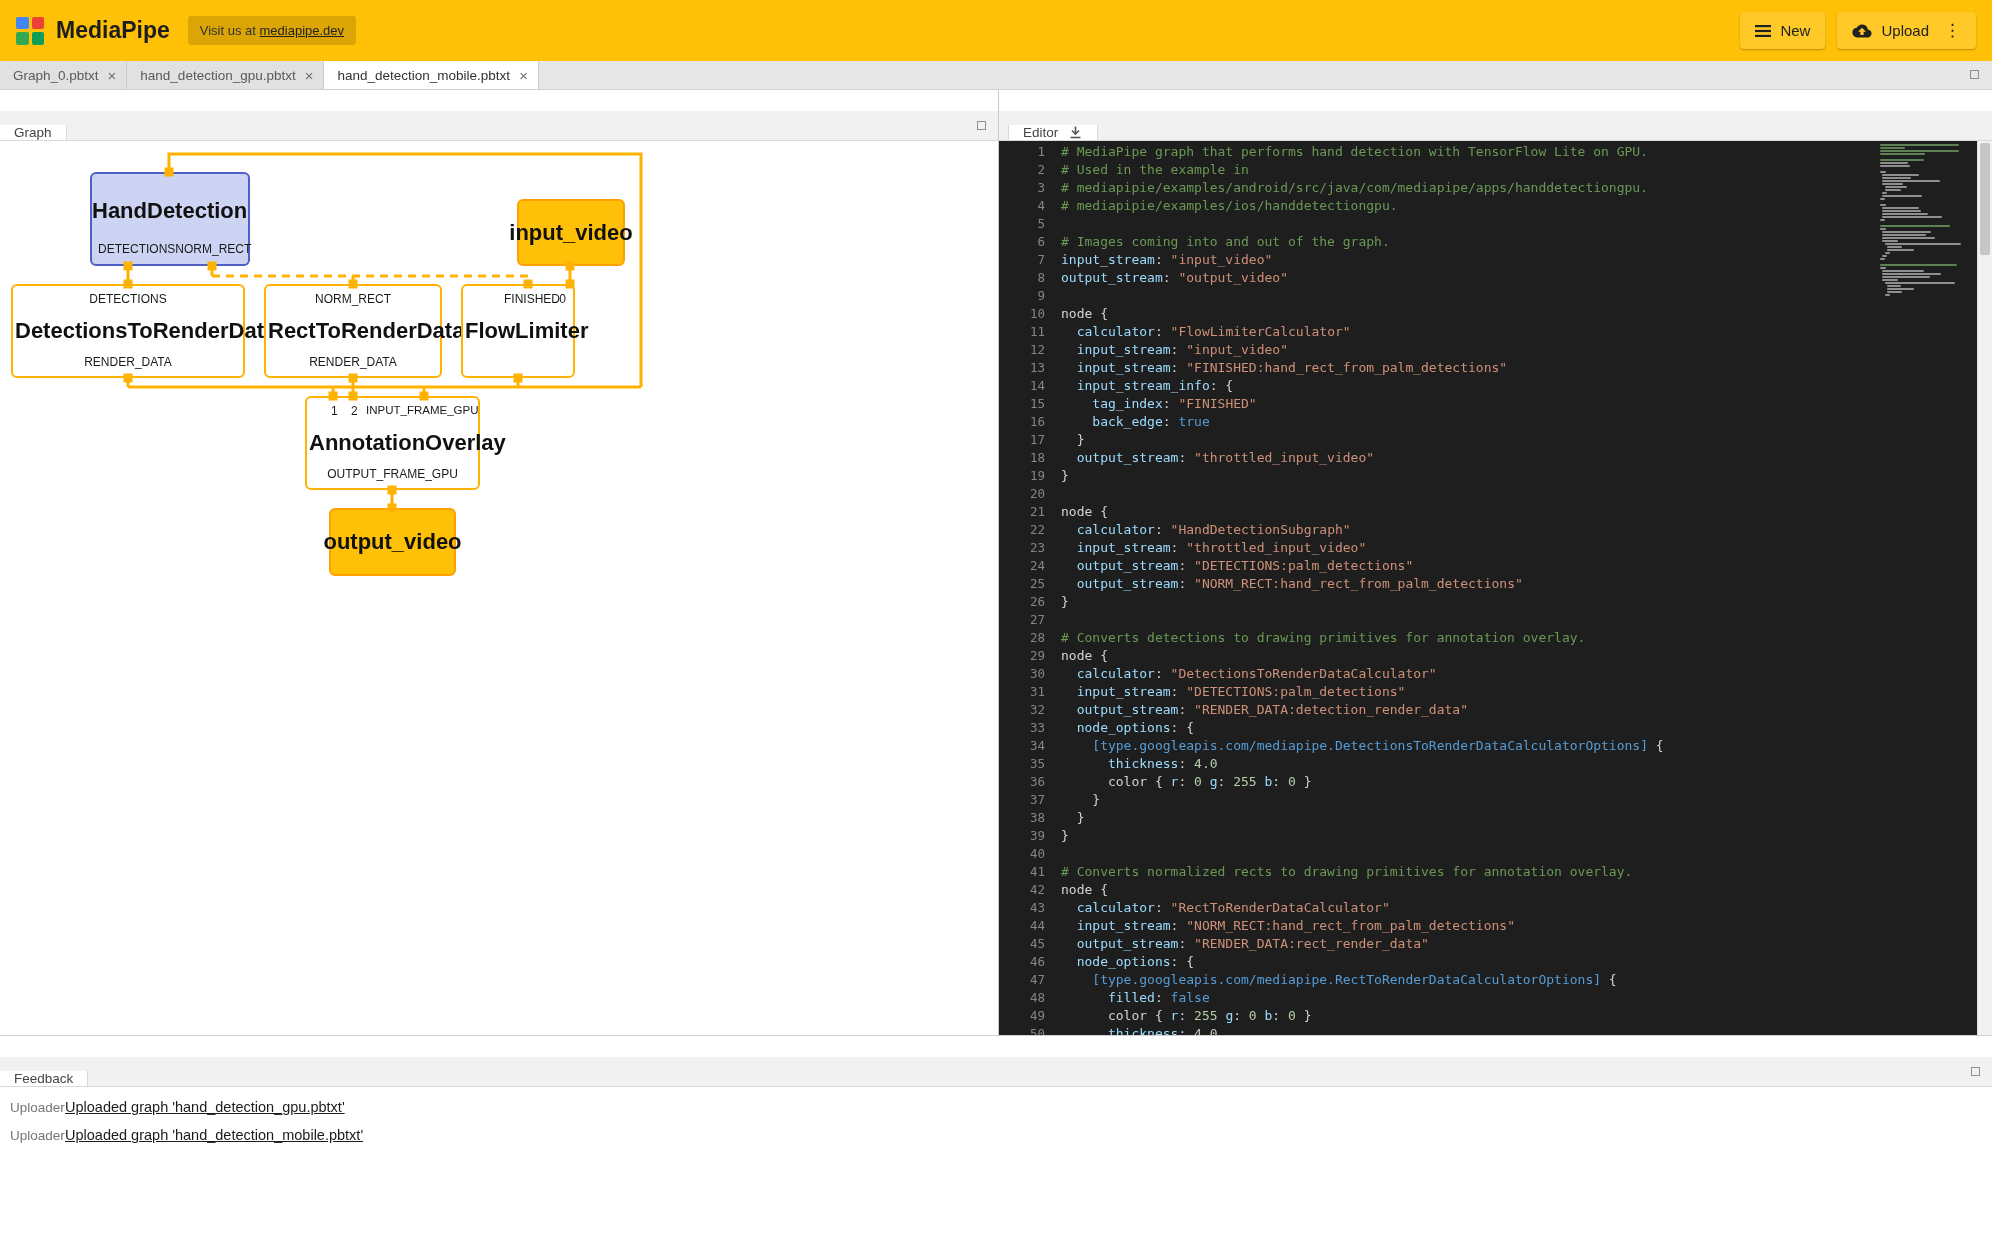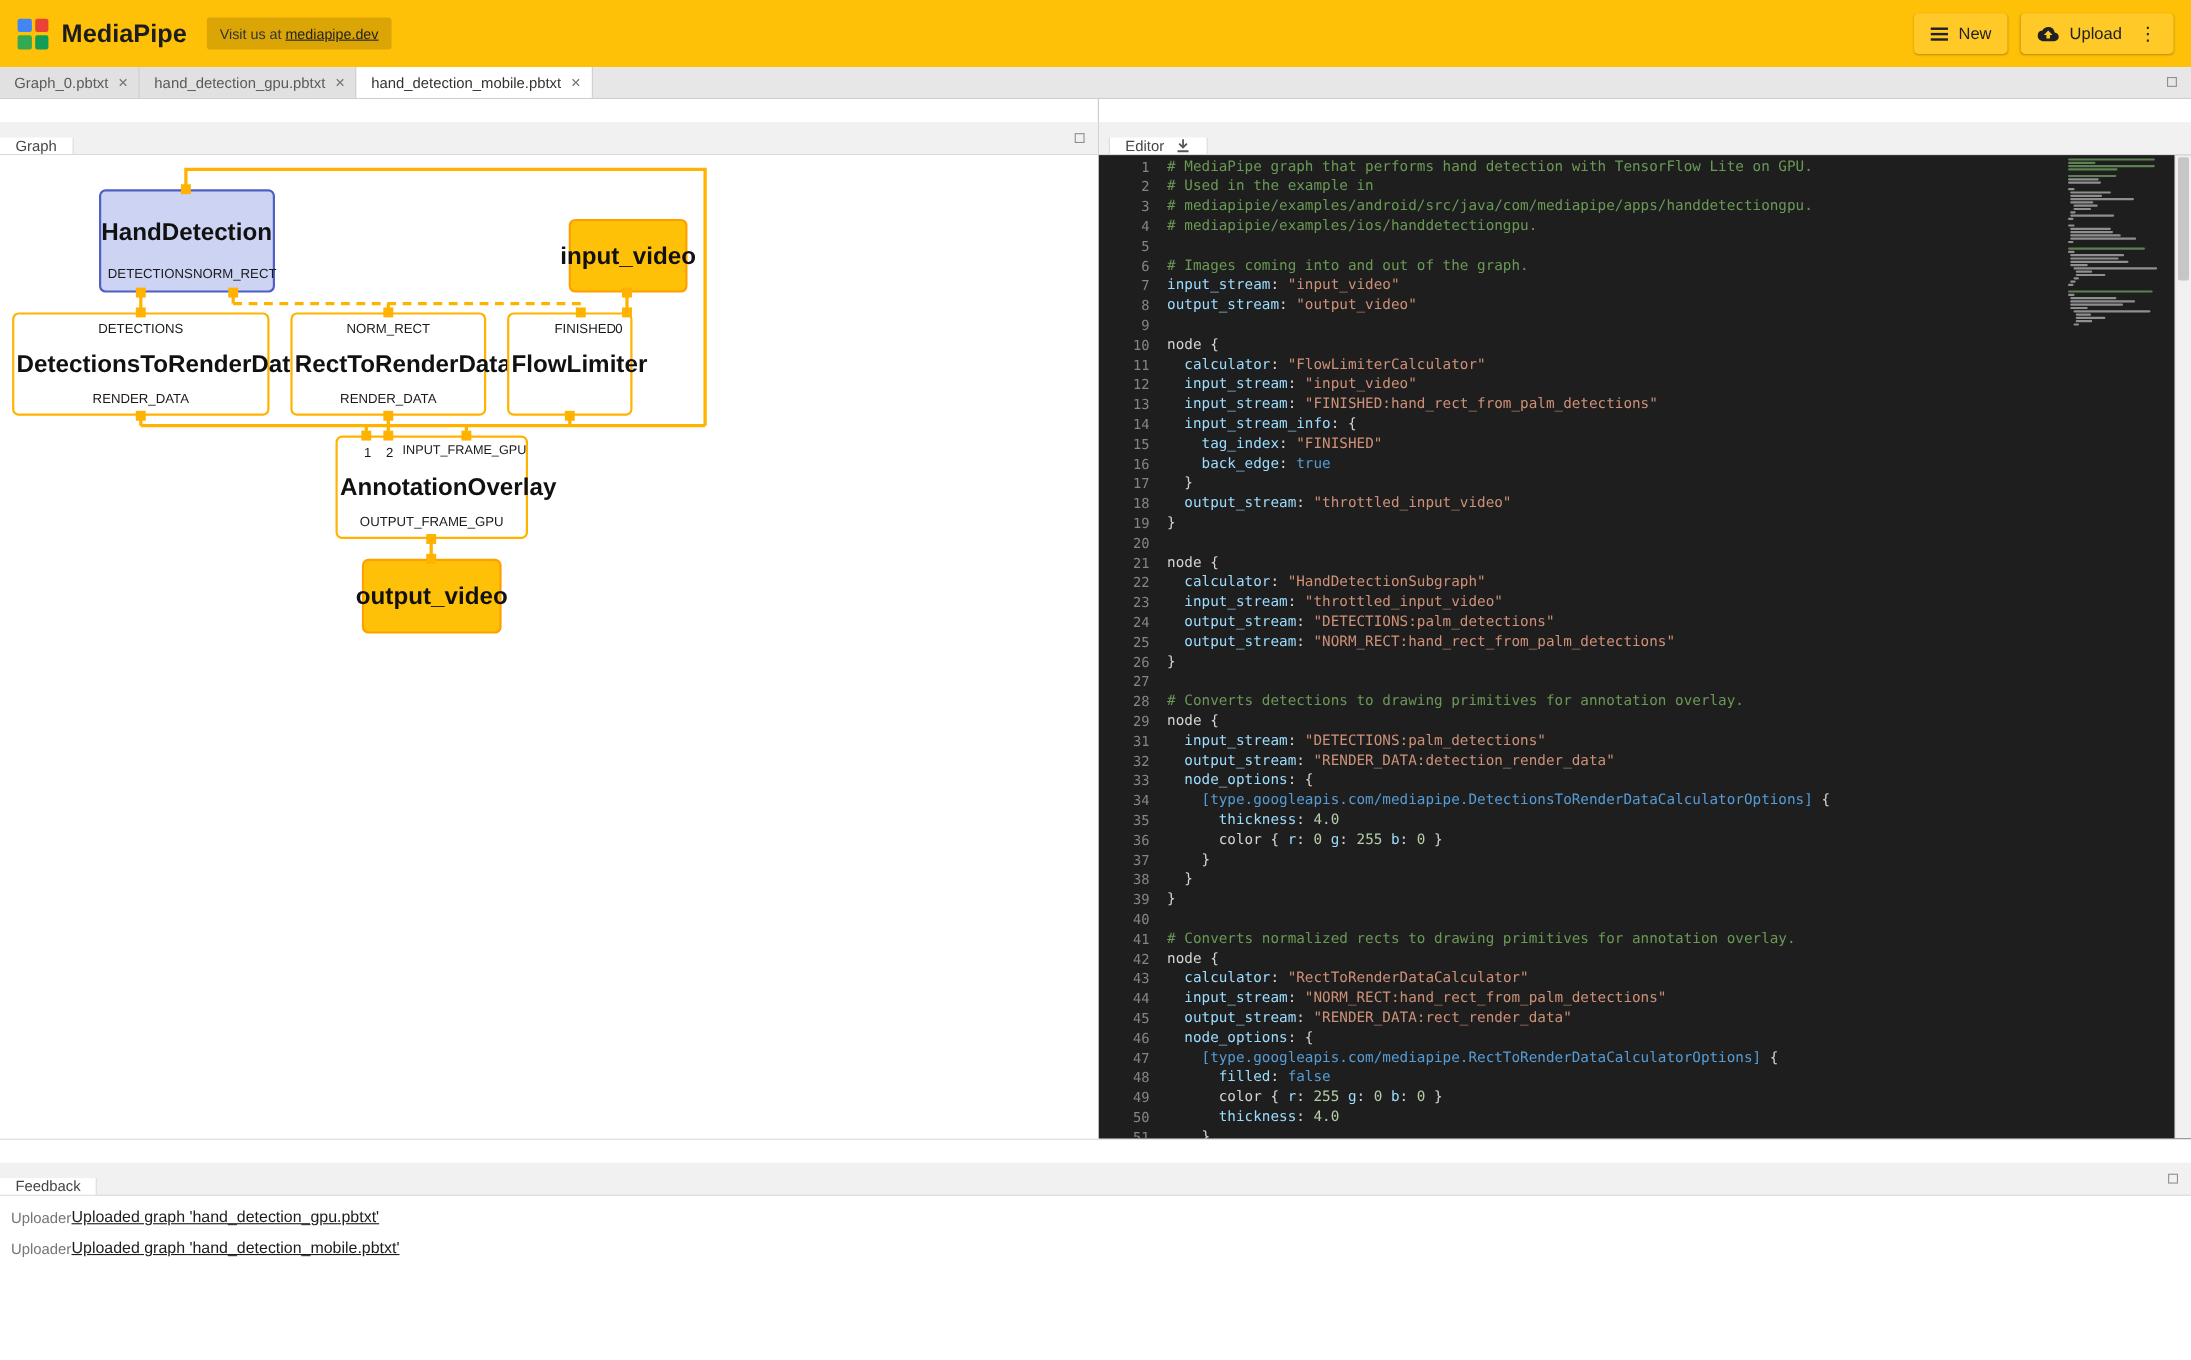--- a/index.html
+++ b/index.html
@@ -258,20 +258,21 @@
             <div class="code-row"><span class="code-num">20</span><span class="code-text"> </span></div>
             <div class="code-row"><span class="code-num">21</span><span class="code-text">node {</span></div>
             <div class="code-row"><span class="code-num">22</span><span class="code-text">  <span class="tk-key">calculator</span>: <span class="tk-str">"HandDetectionSubgraph"</span></span></div>
             <div class="code-row"><span class="code-num">23</span><span class="code-text">  <span class="tk-key">input_stream</span>: <span class="tk-str">"throttled_input_video"</span></span></div>
             <div class="code-row"><span class="code-num">24</span><span class="code-text">  <span class="tk-key">output_stream</span>: <span class="tk-str">"DETECTIONS:palm_detections"</span></span></div>
             <div class="code-row"><span class="code-num">25</span><span class="code-text">  <span class="tk-key">output_stream</span>: <span class="tk-str">"NORM_RECT:hand_rect_from_palm_detections"</span></span></div>
             <div class="code-row"><span class="code-num">26</span><span class="code-text">}</span></div>
             <div class="code-row"><span class="code-num">27</span><span class="code-text"> </span></div>
             <div class="code-row"><span class="code-num">28</span><span class="code-text"><span class="tk-com"># Converts detections to drawing primitives for annotation overlay.</span></span></div>
             <div class="code-row"><span class="code-num">29</span><span class="code-text">node {</span></div>
+            <div class="code-row"><span class="code-num">30</span><span class="code-text">  <span class="tk-key">calculator</span>: <span class="tk-str">"DetectionsToRenderDataCalculator"</span></span></div>
             <div class="code-row"><span class="code-num">31</span><span class="code-text">  <span class="tk-key">input_stream</span>: <span class="tk-str">"DETECTIONS:palm_detections"</span></span></div>
             <div class="code-row"><span class="code-num">32</span><span class="code-text">  <span class="tk-key">output_stream</span>: <span class="tk-str">"RENDER_DATA:detection_render_data"</span></span></div>
             <div class="code-row"><span class="code-num">33</span><span class="code-text">  <span class="tk-key">node_options</span>: {</span></div>
             <div class="code-row"><span class="code-num">34</span><span class="code-text">    <span class="tk-type">[type.googleapis.com/mediapipe.DetectionsToRenderDataCalculatorOptions]</span> {</span></div>
             <div class="code-row"><span class="code-num">35</span><span class="code-text">      <span class="tk-key">thickness</span>: <span class="tk-num">4.0</span></span></div>
             <div class="code-row"><span class="code-num">36</span><span class="code-text">      color { <span class="tk-key">r</span>: <span class="tk-num">0</span> <span class="tk-key">g</span>: <span class="tk-num">255</span> <span class="tk-key">b</span>: <span class="tk-num">0</span> }</span></div>
             <div class="code-row"><span class="code-num">37</span><span class="code-text">    }</span></div>
             <div class="code-row"><span class="code-num">38</span><span class="code-text">  }</span></div>
             <div class="code-row"><span class="code-num">39</span><span class="code-text">}</span></div>
             <div class="code-row"><span class="code-num">40</span><span class="code-text"> </span></div>

